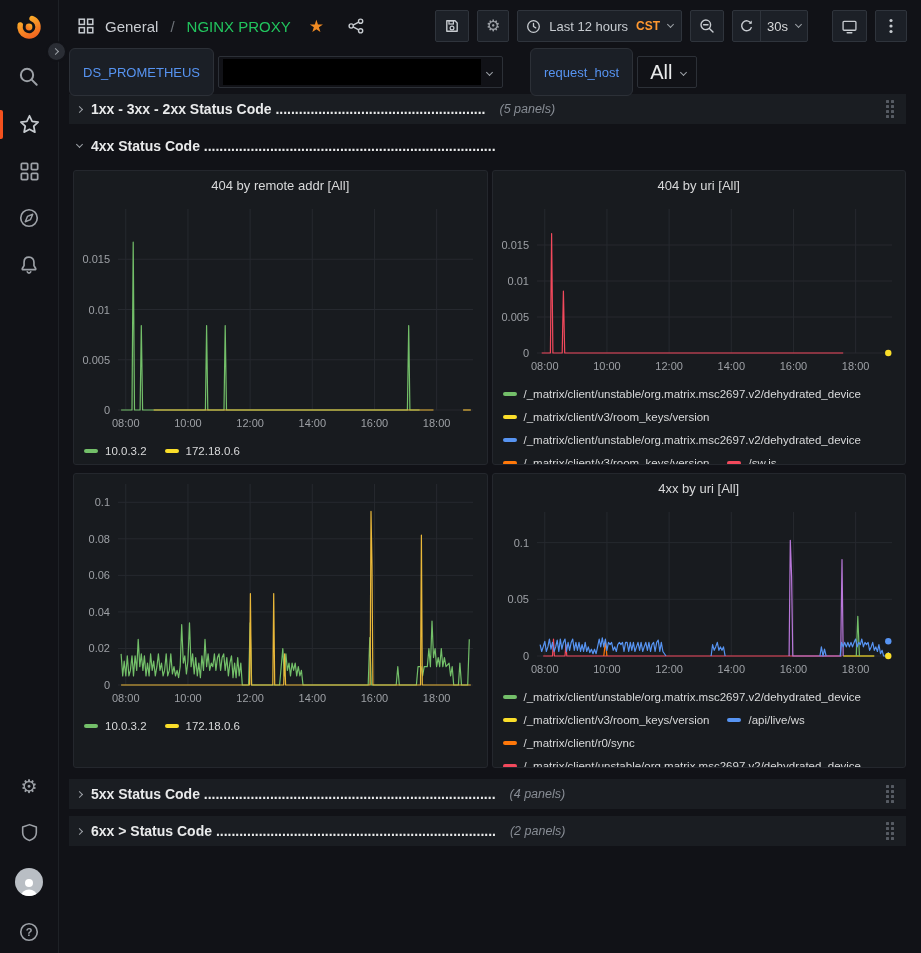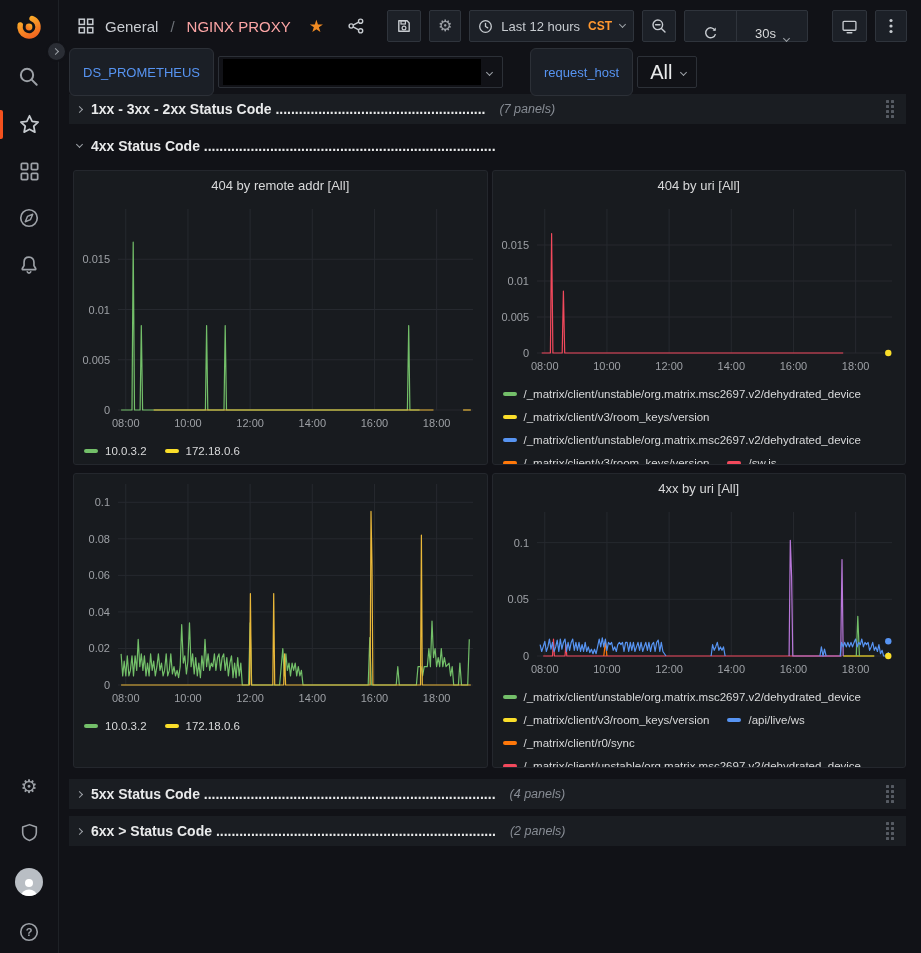--- a/index.html
+++ b/index.html
@@ -29,33 +29,33 @@
           border-bottom:2px solid #C7CBD0; transform:rotate(-45deg); }
   .chev.down { transform:rotate(45deg); margin-top:-3px; }
   .chev.sm { width:5px; height:5px; border-width:1.5px; border-color:#9DA1A7; }
 
   
   .main { margin-left:60px; }
   .navbar { height:52px; display:flex; align-items:center; padding:0 14px 0 17px; }
   .crumb { display:flex; align-items:center; gap:10px; }
   .crumb-section { font-size:15px; color:#C9CCD1; cursor:pointer; }
   .crumb-sep { font-size:15px; color:#6E7379; padding:0 2px; }
-  .crumb-title { font-size:15px; color:#fca5a5; cursor:pointer; }
+  .crumb-title { font-size:15px; color:#22c55e; cursor:pointer; }
   .fav-star { color:#F08A22; font-size:17px; margin-left:8px; cursor:pointer;
               font-family:"DejaVu Sans",sans-serif; line-height:1; }
   .share-ic { margin-left:13px; cursor:pointer; display:flex; }
 
   .nav-right { margin-left:auto; display:flex; align-items:center; gap:8px; }
   .btn { height:32px; min-width:32px; background:#1C2027; border:1px solid #2F343C; border-radius:2px;
          display:flex; align-items:center; justify-content:center; gap:8px; padding:0 8px;
          color:#C7CBD0; font-size:13px; cursor:pointer; }
   .btn .tz { color:#FF9830; font-size:12px; font-weight:700; }
   .btn-group { display:flex; align-items:stretch; background:#1C2027; border:1px solid #2F343C;
          border-radius:2px; height:32px; }
-  .btn-group .seg { display:flex; align-items:flex-end; gap:8px; padding:0 18px; cursor:pointer; font-size:13px; }
+  .btn-group .seg { display:flex; align-items:center; gap:8px; padding:0 6px; cursor:pointer; font-size:13px; }
   .btn-group .seg + .seg { border-left:1px solid #2F343C; }
   .ml16 { margin-left:16px; }
 
   
   .subnav { height:40px; display:flex; align-items:center; padding-left:9px; gap:4px; }
   .var-label { height:48px; display:flex; align-items:center; padding:0 13px; background:#1B1F26;
          border:1px solid #2C3037; border-radius:6px; color:#5794F2; font-size:13px; font-weight:500;
          cursor:default; }
   .var-select { height:32px; display:flex; align-items:center; background:#111217;
          border:1px solid #2C3037; border-radius:2px; cursor:pointer; }
@@ -266,21 +266,21 @@
       <span>All</span>
       <span class="chev sm down"></span>
     </div>
   </div>
 
   <div class="dash">
 
     <div class="row-head">
       <span class="chev sm"></span>
       <span class="row-title">1xx - 3xx - 2xx Status Code ......................................................</span>
-      <span class="row-count">(7 panels)</span>
+      <span class="row-count">(5 panels)</span>
       <span class="drag">
           <i></i>
           <i></i>
           <i></i>
           <i></i>
           <i></i>
           <i></i>
           <i></i>
           <i></i>
         </span>

